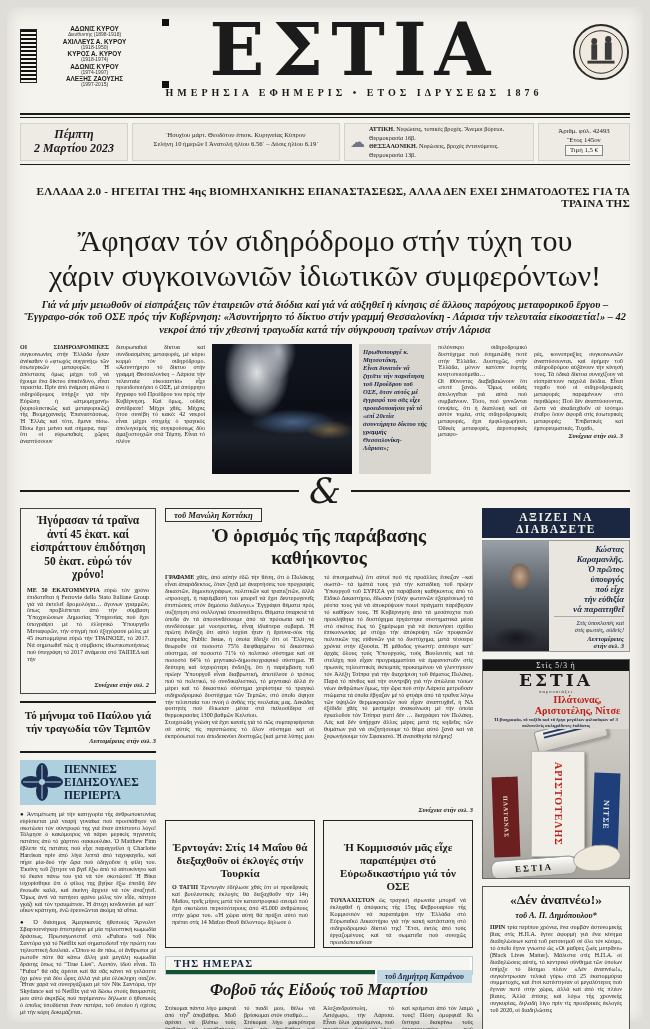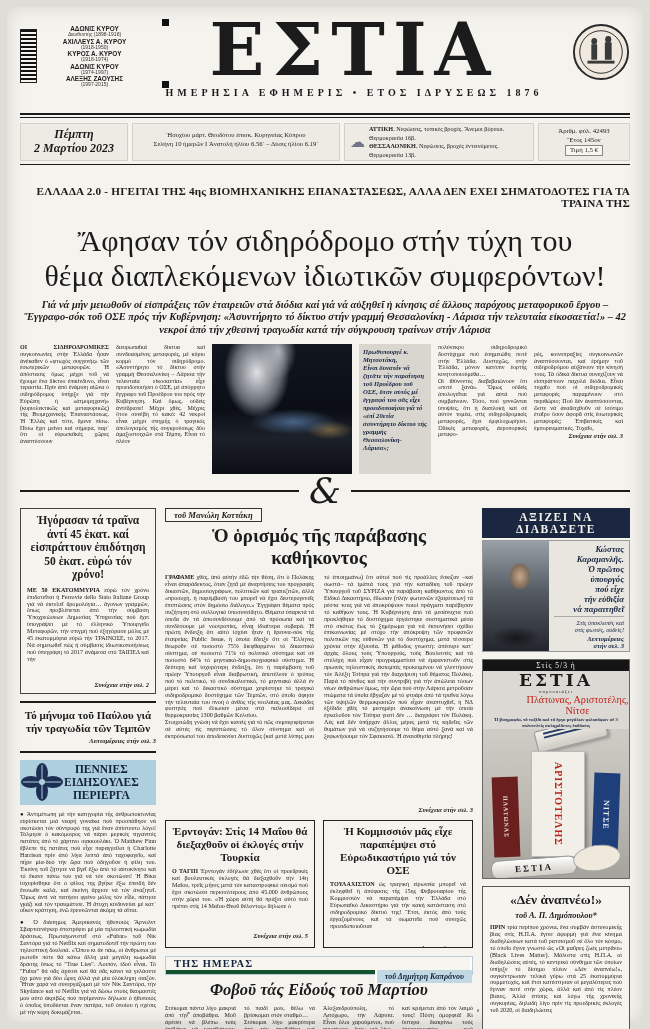--- a/index.html
+++ b/index.html
@@ -61,32 +61,32 @@
   .colL{width:136px;} .colM{width:308px;} .colR{flex:1;}
   .jt{font-size:6.1px;line-height:6.9px;text-align:justify;white-space:pre-line;}
 
   .boxed{border:1px solid #444;padding:5px 6px;box-sizing:border-box;background:#f6f4ef;}
   .bt{font-size:11.5px;font-weight:bold;text-align:center;line-height:13.5px;}
   .b1body{height:92px;overflow:hidden;margin-top:5px;}
   .sep{border-top:2px solid #1b1b1b;margin:7px 0 6px;}
   .pavlou{font-size:11px;font-weight:bold;text-align:center;line-height:13px;}
   .det{font-style:italic;font-weight:bold;font-size:6.4px;text-align:right;margin-top:2px;}
 
-  .pennies{display:flex;background:#aecfdd;margin-top:7px;align-items:center;text-align:center;}
+  .pennies{display:flex;background:#aecfdd;margin-top:7px;align-items:center;}
   .pflower{width:44px;height:40px;}
   .ptitle{font-size:11.5px;font-weight:bold;color:#15233f;line-height:13px;padding:3px 0;}
   .bullets{margin-top:6px;height:272px;overflow:hidden;}
   .bullets .jt{font-size:6.1px;}
 
   .byline{display:flex;}
   .bybox{border:1px solid #333;background:#f8f6f1;font-weight:bold;font-style:italic;font-size:8.6px;padding:1px 8px;}
   .mtitle{font-size:19px;font-weight:bold;text-align:center;margin-top:3px;}
   .mcols{columns:2;column-gap:10px;height:230px;overflow:hidden;margin-top:5px;}
   .mboxes{display:flex;gap:8px;margin-top:7px;height:128px;}
-  .mbox{flex:1;border:1.5px solid #222;padding:4px 6px;box-sizing:border-box;overflow:hidden;}
+  .mbox{flex:1;border:1.5px solid #222;padding:20px 6px;box-sizing:border-box;overflow:hidden;}
   .mbox .bt{font-size:11px;line-height:13px;}
   .mbox .jt{margin-top:4px;height:62px;overflow:hidden;}
 
   .dayband{display:flex;margin-top:8px;height:17px;border:1px solid #b9cdd8;background:#14532d;flex-direction:column;}
   .daylab{background:#f7f5f0;color:#13223d;font-weight:bold;font-size:10.5px;padding:1px 8px;letter-spacing:1px;border-right:2px solid #fff;}
   .dayby{margin-left:auto;background:#c2d9e4;font-style:italic;font-weight:bold;font-size:8px;color:#13223d;padding:2px 8px;border-left:2px solid #fff;}
   .ktitle{font-size:16.5px;font-weight:bold;font-style:italic;text-align:center;margin-top:5px;}
   .kcols{columns:4;column-gap:8px;height:96px;overflow:hidden;margin-top:5px;}
 
   .axband{background:#1b2740;color:#f2f1ea;font-weight:bold;font-size:11.5px;letter-spacing:1.5px;text-align:center;padding:3px 0;}
@@ -97,21 +97,21 @@
       linear-gradient(180deg,#9aa0a8 0%,#565c64 45%,#23262c 100%);}
   .ktext{flex:1;text-align:right;padding:3px 5px;color:#13223d;}
   .kcap{font-size:8.6px;font-weight:bold;font-style:italic;line-height:10px;white-space:pre-line;}
   .ksub{font-size:6.3px;font-style:italic;margin-top:2px;border-top:1px solid #aaa;padding-top:2px;white-space:pre-line;}
   .kdet{font-size:6.6px;font-weight:bold;font-style:italic;margin-top:2px;white-space:pre-line;}
 
   .ad{border:1px solid #666;margin-top:7px;background:#dcd9d4;height:218px;overflow:hidden;}
   .adbar{background:#141414;color:#eee;font-size:7.5px;text-align:center;padding:1px 0;letter-spacing:1px;}
   .adlogo{font-size:17px;font-weight:bold;text-align:center;letter-spacing:3px;line-height:17px;margin-top:1px;font-family:"DejaVu Serif",serif;}
   .adpres{font-size:4.6px;text-align:center;letter-spacing:1px;color:#333;}
-  .adtitle{font-size:10.2px;font-weight:normal;text-align:center;color:#bf2017;line-height:11px;margin-left:43px;}
+  .adtitle{font-size:10.2px;font-weight:bold;text-align:center;color:#bf2017;line-height:11px;margin-left:43px;}
   .adsub{font-size:4.8px;font-weight:bold;text-align:center;color:#15233f;line-height:5.6px;padding:1px 6px;}
   .adimg{position:relative;height:152px;background:linear-gradient(180deg,#cfccc6 0%,#b9b6b0 60%,#a5a29c 100%);overflow:hidden;}
   .spine{position:absolute;bottom:24px;width:26px;height:92px;display:flex;align-items:center;justify-content:center;}
   .sp1{left:10px;background:#6b1f1f;height:80px;transform:rotate(-2deg);}
   .sp2{left:48px;width:52px;height:104px;background:#f1efe8;border:1px solid #bbb;box-shadow:2px 2px 3px rgba(0,0,0,.3);}
   .sp3{right:10px;background:#1f3f7a;height:84px;transform:rotate(2deg);}
   .vtext{writing-mode:vertical-rl;font-weight:bold;font-size:9px;letter-spacing:1px;}
   .sp1 .vtext{color:#e8ddd0;font-size:6px;}
   .sp2 .vtext{color:#bf2017;font-size:10px;}
   .sp3 .vtext{color:#e8eef8;font-size:8px;}
@@ -191,21 +191,21 @@
       <div>Ἔτος 145ον</div>
       <div class="pricebox">Τιμή 1,5 €</div>
     </div>
   </div>
 
   <div class="rule1"></div>
   <div class="kicker">ΕΛΛΑΔΑ 2.0 - ΗΓΕΙΤΑΙ ΤΗΣ 4ης ΒΙΟΜΗΧΑΝΙΚΗΣ ΕΠΑΝΑΣΤΑΣΕΩΣ, ΑΛΛΑ ΔΕΝ ΕΧΕΙ ΣΗΜΑΤΟΔΟΤΕΣ ΓΙΑ ΤΑ ΤΡΑΙΝΑ ΤΗΣ</div>
 
   <div class="headline">
     <div>Ἄφησαν τόν σιδηρόδρομο στήν τύχη του</div>
-    <div>θέμα διαπλεκόμενων ἰδιωτικῶν συμφερόντων!</div>
+    <div>χάριν συγκοινωνιῶν ἰδιωτικῶν συμφερόντων!</div>
   </div>
   <div class="subhead">Γιά νά μήν μειωθοῦν οἱ εἰσπράξεις τῶν ἑταιρειῶν στά διόδια καί γιά νά αὐξηθεῖ ἡ κίνησις σέ ἄλλους παρόχους μεταφορικοῦ ἔργου – Ἔγγραφο-σόκ τοῦ ΟΣΕ πρός τήν Κυβέρνηση: «Ἀσυντήρητο τό δίκτυο στήν γραμμή Θεσσαλονίκη - Λάρισα τήν τελευταία εἰκοσαετία!» – 42 νεκροί ἀπό τήν χθεσινή τραγωδία κατά τήν σύγκρουση τραίνων στήν Λάρισα</div>
 
   <div class="topstory">
     <div class="tcol"><span class="wb">ΟΙ ΣΙΔΗΡΟΔΡΟΜΙΚΕΣ </span><span>συγκοινωνίες στήν Ἑλλάδα ἦσαν ἀνέκαθεν ὁ «φτωχός συγγενής» τῶν ἐσωτερικῶν μεταφορῶν. Ἡ ἀπόστασις ὅμως μέχρι τοῦ νά ἔχουμε ἕνα δίκτυο ἐπικίνδυνο, εἶναι τεραστία. Πρίν ἀπό ἑνάμιση αἰῶνα ὁ σιδηρόδρομος ὑπῆρξε γιά τήν Εὐρώπη ἡ «ἀτμομηχανή» (κυριολεκτικῶς καί μεταφορικῶς) τῆς Βιομηχανικῆς Ἐπαναστάσεως. Ἡ Ἑλλάς καί τότε, ἔμενε πίσω. Πίσω ἔχει μείνει καί σήμερα, παρ᾽ ὅτι οἱ εὐρωπαϊκές χῶρες ἀναπτύσσουν</span></div>
     <div class="tcol">διευρωπαϊκά δίκτυα καί συνδυασμένες μεταφορές, μέ κύριο κορμό τόν σιδηρόδρομο. «Ἀσυντήρητο τό δίκτυο στήν γραμμή Θεσσαλονίκη – Λάρισα τήν τελευταία εἰκοσαετία» εἶχε προειδοποιήσει ὁ ΟΣΕ, μέ ἀπόρρητο ἔγγραφο τοῦ Προέδρου του πρός τήν Κυβέρνηση. Καί ὅμως, οὐδείς ἀντέδρασε! Μέχρι χθές. Μέχρις ὅτου συνέβη τό κακό: 42 νεκροί εἶναι μέχρι στιγμῆς ὁ τραγικός ἀπολογισμός τῆς συγκρούσεως δύο ἁμαξοστοιχιῶν στά Τέμπη. Εἶναι τό πλέον</div>
     <div class="tphoto"></div>
     <div class="tcap">
       <div>Πρωθυπουργέ κ. Μητσοτάκη,</div>
       <div>Εἶναι δυνατόν νά ζητᾶτε τήν παραίτηση τοῦ Προέδρου τοῦ ΟΣΕ, ὅταν αὐτός μέ ἔγγραφό του σᾶς εἶχε προειδοποιήσει γιά τό «ἐπί 20ετία ἀσυντήρητο δίκτυο τῆς γραμμῆς Θεσσαλονίκη-Λάρισα»;</div>

